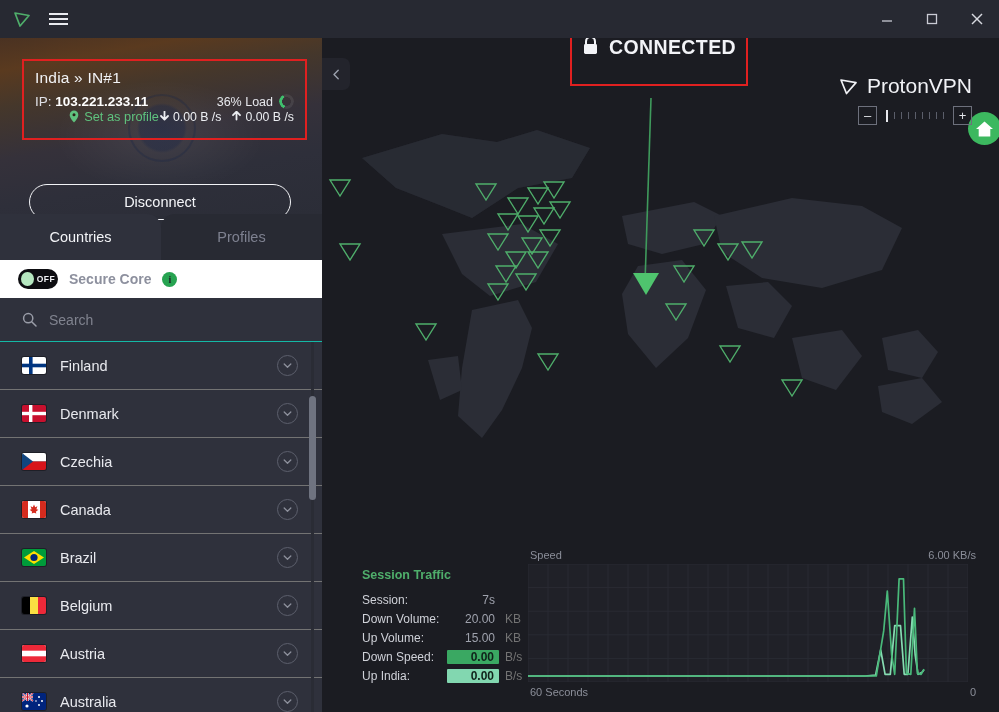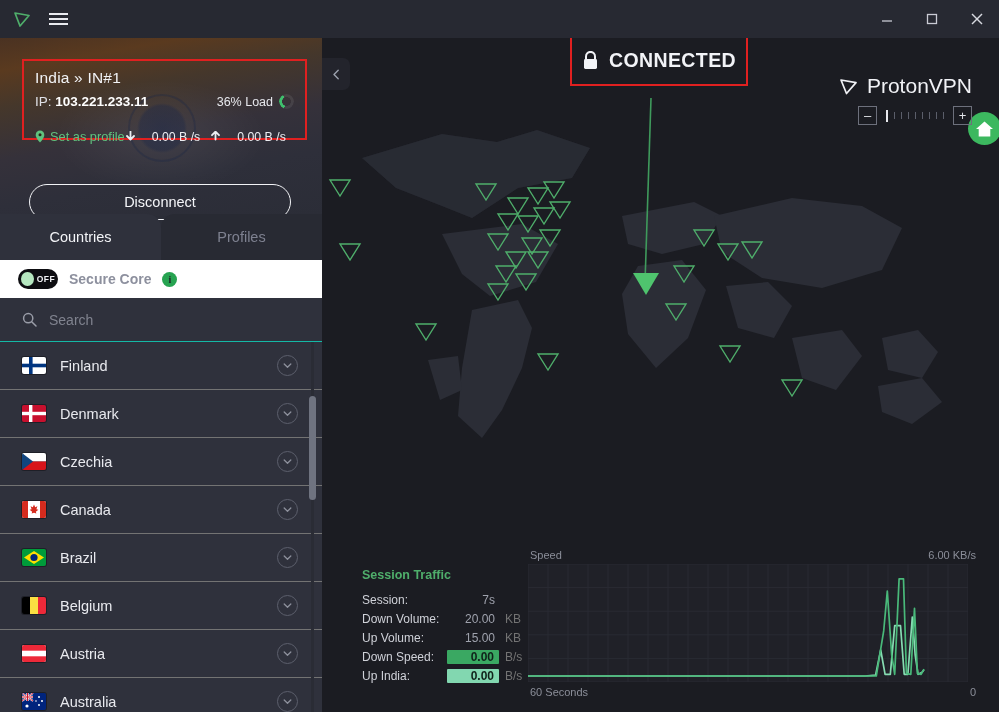--- a/index.html
+++ b/index.html
@@ -46,24 +46,24 @@
   }
   .cc-title { font-size: 15.5px; color: #f1f2f5; letter-spacing: .2px; }
   .cc-row2 { display:flex; align-items:center; justify-content:space-between; margin-top: 7px; text-align: right; }
   .cc-ip { font-size: 13.5px; color: #dfe0e6; }
   .cc-ip b { color: #fff; font-weight: bold; }
   .cc-load { display:flex; align-items:center; gap:6px; font-size: 12.5px; color: #e6e7ec; }
   .gauge { width: 15px; height: 15px; border-radius: 50%;
            background: conic-gradient(from 200deg, #3fbf6d 0deg 130deg, rgba(255,255,255,0.08) 130deg 360deg);
            -webkit-mask: radial-gradient(circle, transparent 4.2px, #000 4.6px);
            mask: radial-gradient(circle, transparent 4.2px, #000 4.6px); }
-  .cc-row3 { display:flex; align-items:center; justify-content:flex-start; margin-top: 20px; }
+  .cc-row3 { display:flex; align-items:center; justify-content:flex-end; margin-top: 0; }
   .cc-profile { display:flex; align-items:center; gap:5px; font-size: 12.8px; color: #5fc27e; cursor:pointer; }
   .cc-speeds { display:flex; align-items:center; gap:10px; font-size: 12.3px; color: #eceef2; }
-  .cc-speeds span { display:flex; align-items:center; gap:16px; }
+  .cc-speeds span { display:flex; align-items:center; gap:3px; }
   .disconnect {
     position: absolute; left: 29px; top: 146px; width: 262px; height: 36px;
     border: 1.5px solid #f2f3f6; border-radius: 18px; background: transparent;
     color: #f4f5f8; font-size: 14.5px; font-family: inherit; cursor: pointer;
   }
 
   
   .tabs { position:absolute; top: 176px; left:0; width: 322px; height: 46px; display:flex; }
   .tab { flex:1; display:flex; align-items:center; justify-content:center; font-size: 14.5px; cursor:pointer; }
   .tab.active { background: #2f313c; color: #f3f4f7; border-top-right-radius: 14px; }
@@ -103,21 +103,21 @@
   .sb-track { position:absolute; top: 0; left: 2px; width: 3px; height: 408px; background:#2a2c35; }
   .sb-thumb { position:absolute; top: 54px; left: 0; width: 7px; height: 104px; border-radius: 4px; background:#6f7380; cursor:pointer;}
 
   
   .map { position:absolute; top: 38px; left: 322px; width: 677px; height: 505px;
          background: #1b1c22; overflow:hidden; }
   .collapse-tab { position:absolute; left: 0px; top: 20px; width: 28px; height: 32px;
                   background:#23242c; border-radius: 0 7px 7px 0; display:flex; align-items:center;
                   justify-content:center; cursor:pointer; }
   .status-badge { position:absolute; left: 248px; top: -4px; width: 178px; height: 52px;
-                  border: 2px solid #e02020; display:flex; align-items:center; justify-content:center; gap: 10px; }
+                  border: 2px solid #e02020; display:flex; justify-content:center; gap: 10px; }
   .status-badge .txt { font-size: 19.5px; font-weight: bold; color:#f2f3f7; letter-spacing:.4px; }
   .brand { position:absolute; right: 27px; top: 36px; display:flex; align-items:center; gap: 8px; }
   .brand .txt { font-size: 21px; color:#f1f2f6; }
   .zoomctl { position:absolute; right: 27px; top: 68px; display:flex; align-items:center; gap: 4px; }
   .zbtn { width: 19px; height: 19px; border: 1px solid #6d707c; color:#e4e5ea; font-size: 13px;
           display:flex; align-items:center; justify-content:center; cursor:pointer; line-height:1; }
   .zticks { display:flex; align-items:center; gap: 6px; padding: 0 5px; }
   .zticks i { display:block; width: 1px; height: 7px; background:#5b5e6a; }
   .zticks i.cur { height: 12px; background:#e8e9ee; width: 2px; }
   .home-marker { position:absolute; left: 646px; top: 74px; width: 33px; height: 33px; border-radius:50%;

